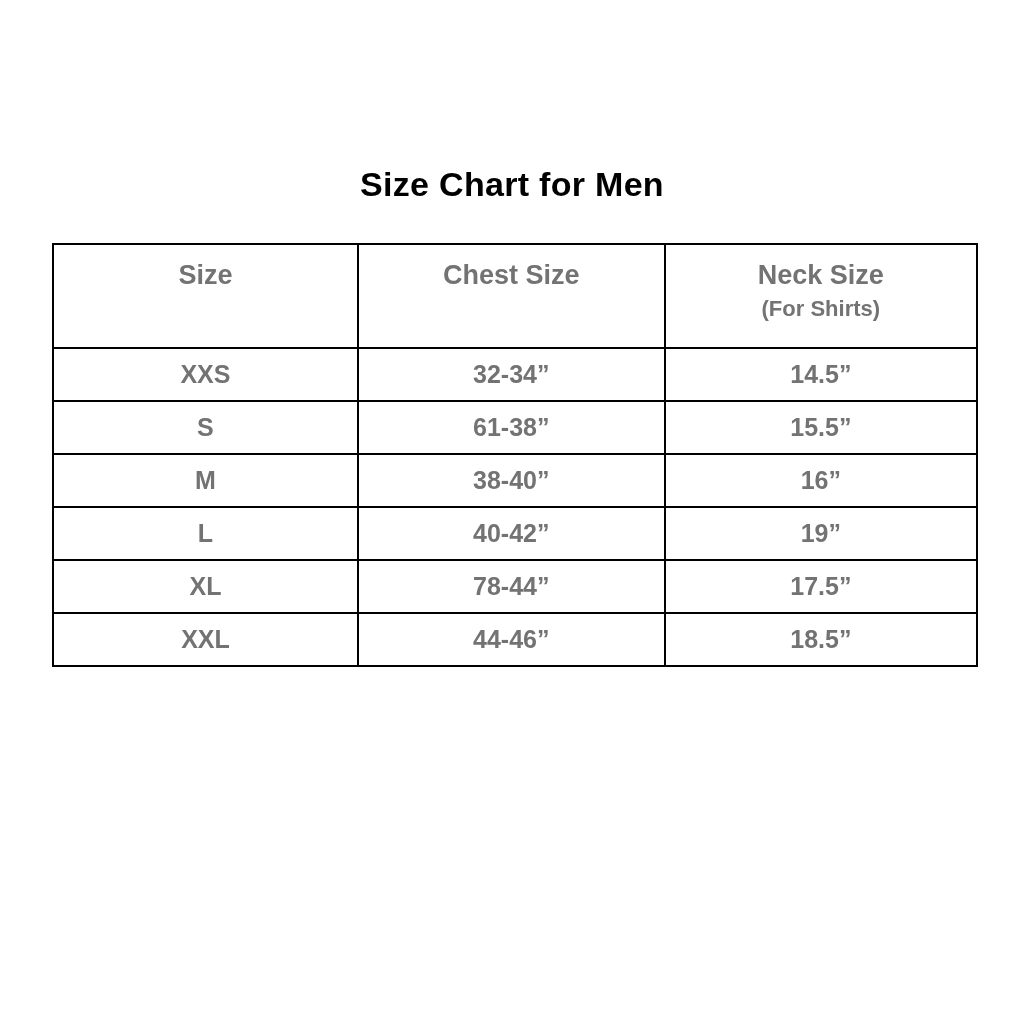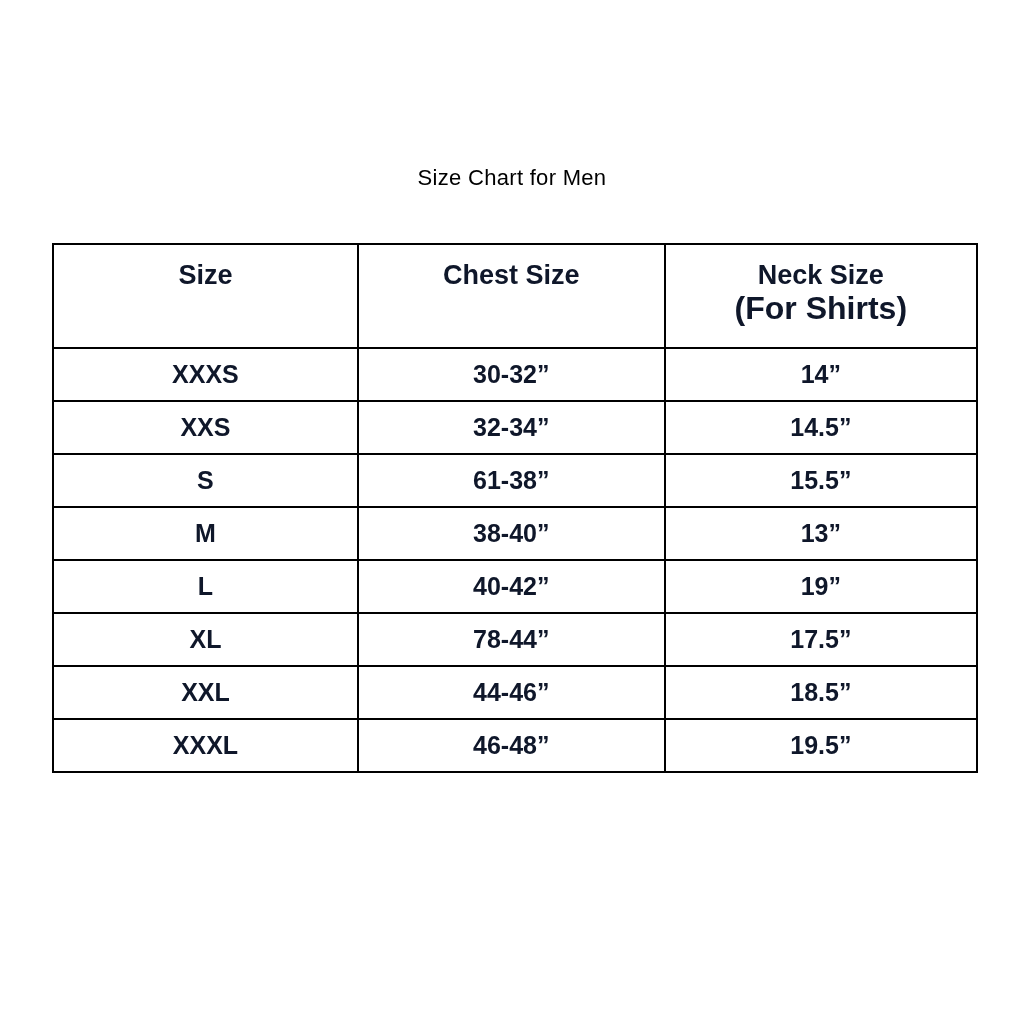--- a/index.html
+++ b/index.html
@@ -16,52 +16,52 @@
     color: #000000;
     overflow: hidden;
   }
   .page-title {
     position: absolute;
     top: 165px;
     left: 0;
     width: 100%;
     margin: 0;
     text-align: center;
-    font-size: 22px;
-    font-weight: normal;
+    font-size: 34px;
+    font-weight: bold;
     letter-spacing: 0.3px;
     color: #000000;
   }
   table.size-chart {
     position: absolute;
     left: 52px;
     top: 243px;
     width: 926px;
     border-collapse: collapse;
     table-layout: fixed;
     background: #ffffff;
   }
   table.size-chart th,
   table.size-chart td {
     border: 2.5px solid #000000;
     font-weight: bold;
     text-align: center;
-    color: #0f172a;
+    color: #737373;
     padding: 0;
   }
   table.size-chart th {
     height: 88px;
     vertical-align: top;
     padding-top: 14px;
     font-size: 27px;
     line-height: 33px;
   }
   table.size-chart th .sublabel {
     display: block;
-    font-size: 32px;
+    font-size: 22px;
     line-height: 33px;
   }
   table.size-chart td {
     height: 51px;
     vertical-align: middle;
     font-size: 25px;
   }
 </style>
 </head>
 <body>
@@ -85,55 +85,45 @@
           <span>Chest Size</span>
         </th>
         <th>
           <span>Neck Size</span>
           <span class="sublabel">(For Shirts)</span>
         </th>
       </tr>
     </thead>
     <tbody>
         <tr>
-          <td>XXXS</td>
-          <td>30-32”</td>
-          <td>14”</td>
-        </tr>
-        <tr>
           <td>XXS</td>
           <td>32-34”</td>
           <td>14.5”</td>
         </tr>
         <tr>
           <td>S</td>
           <td>61-38”</td>
           <td>15.5”</td>
         </tr>
         <tr>
           <td>M</td>
           <td>38-40”</td>
-          <td>13”</td>
+          <td>16”</td>
         </tr>
         <tr>
           <td>L</td>
           <td>40-42”</td>
           <td>19”</td>
         </tr>
         <tr>
           <td>XL</td>
           <td>78-44”</td>
           <td>17.5”</td>
         </tr>
         <tr>
           <td>XXL</td>
           <td>44-46”</td>
           <td>18.5”</td>
         </tr>
-        <tr>
-          <td>XXXL</td>
-          <td>46-48”</td>
-          <td>19.5”</td>
-        </tr>
       </tbody>
   </table>
 
 </div>
 
 </body></html>

